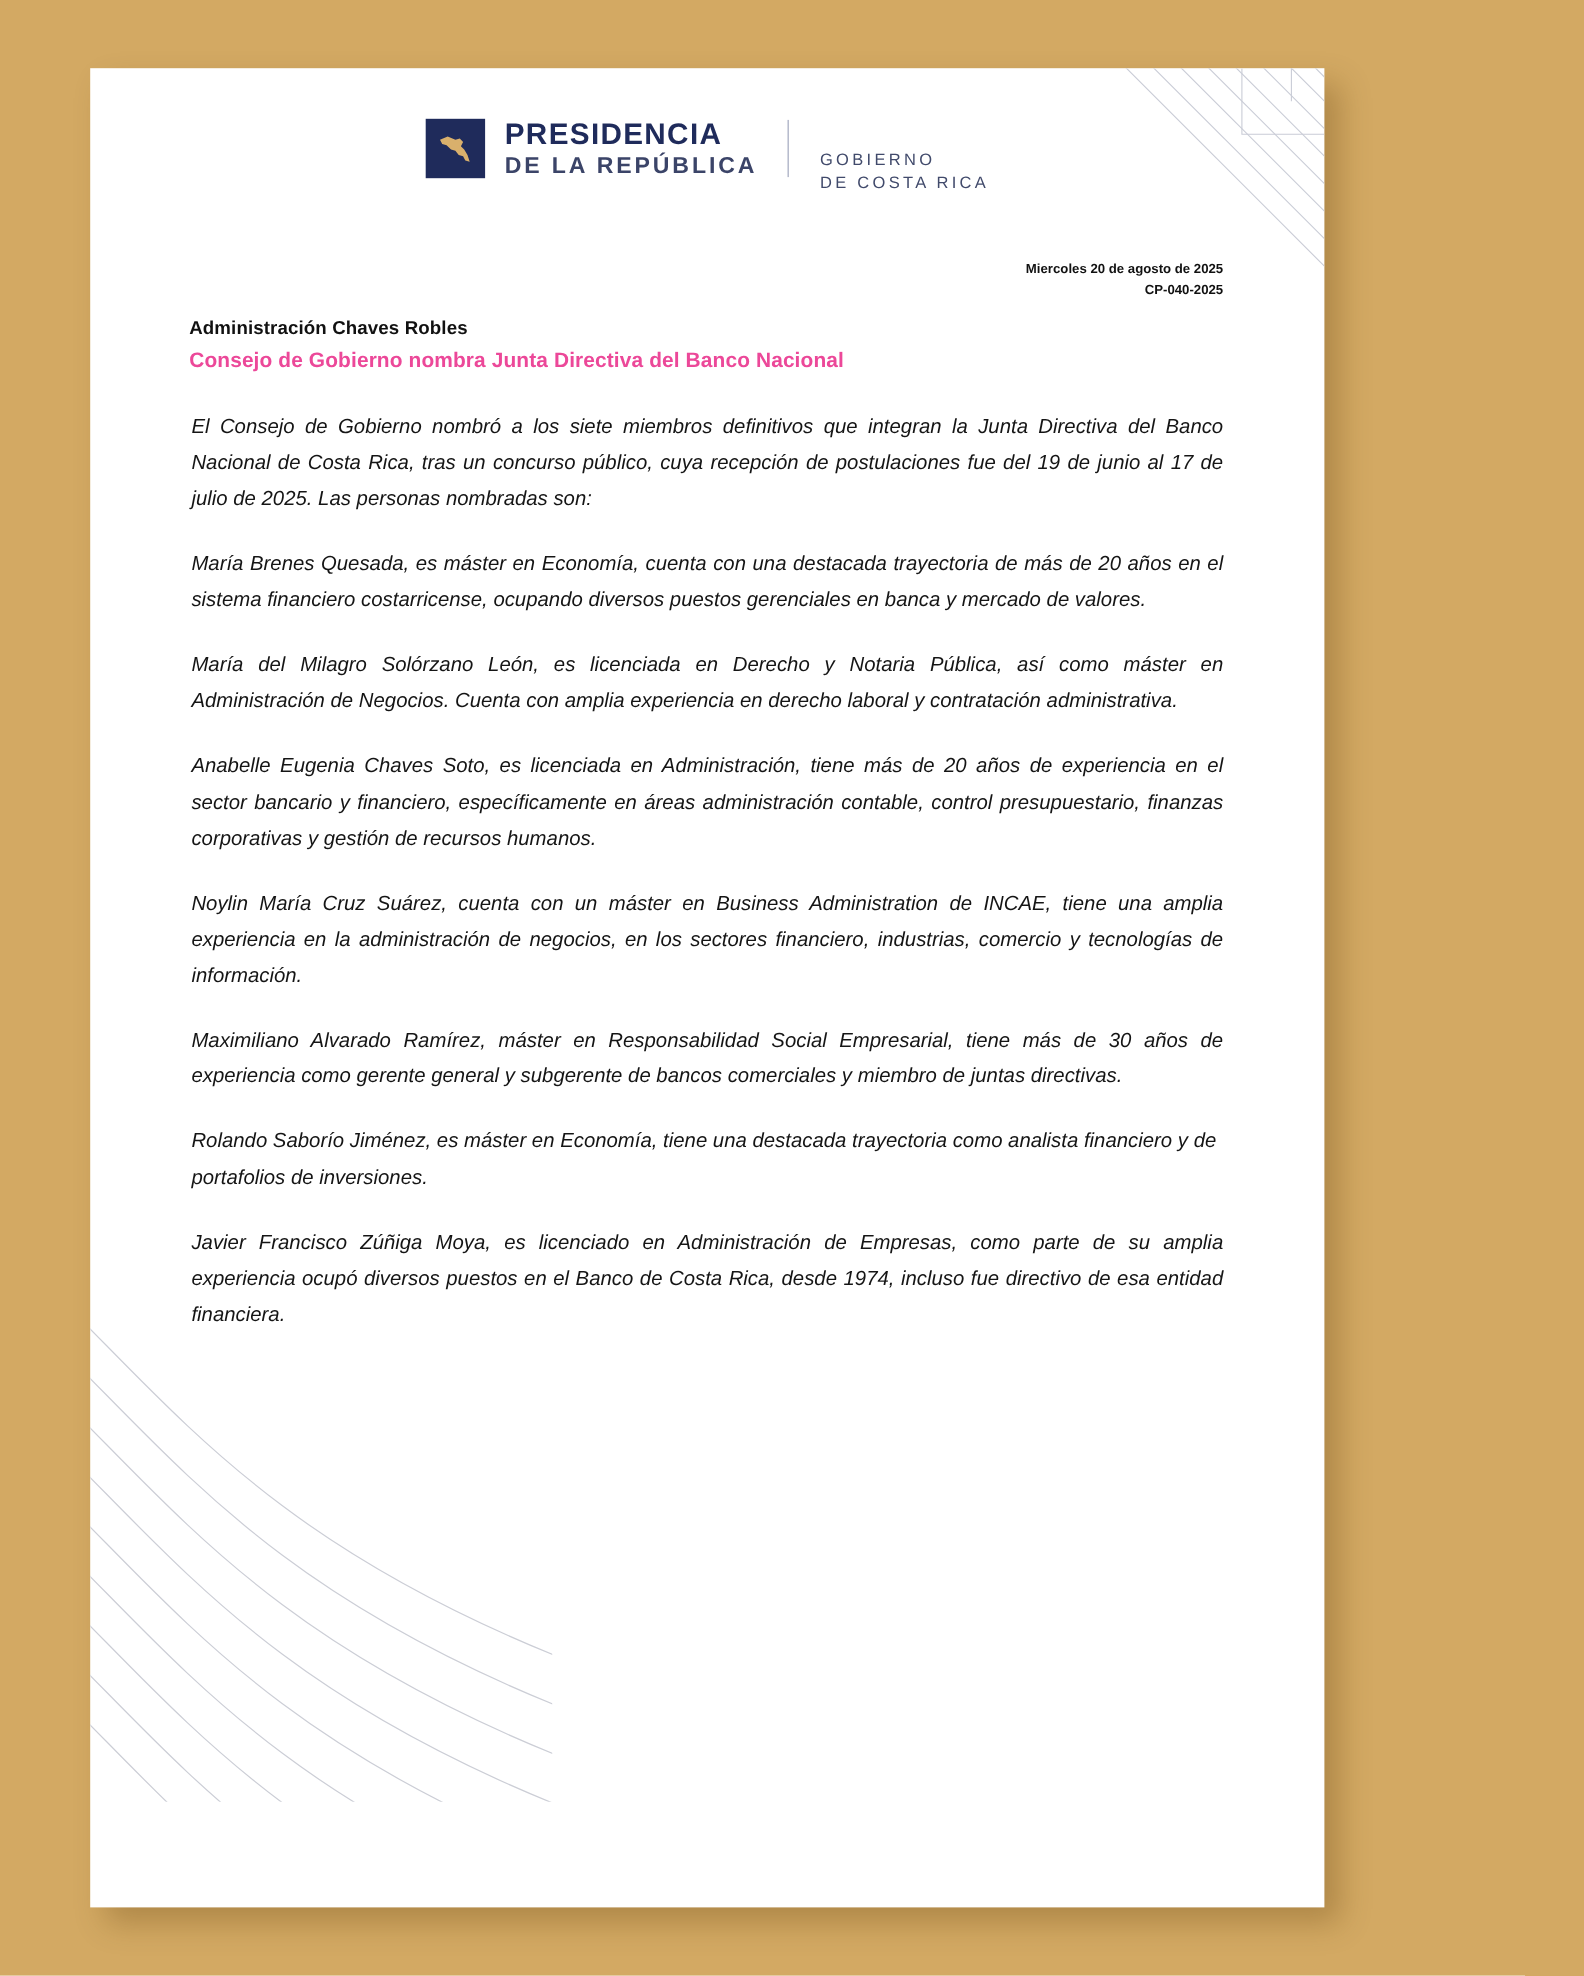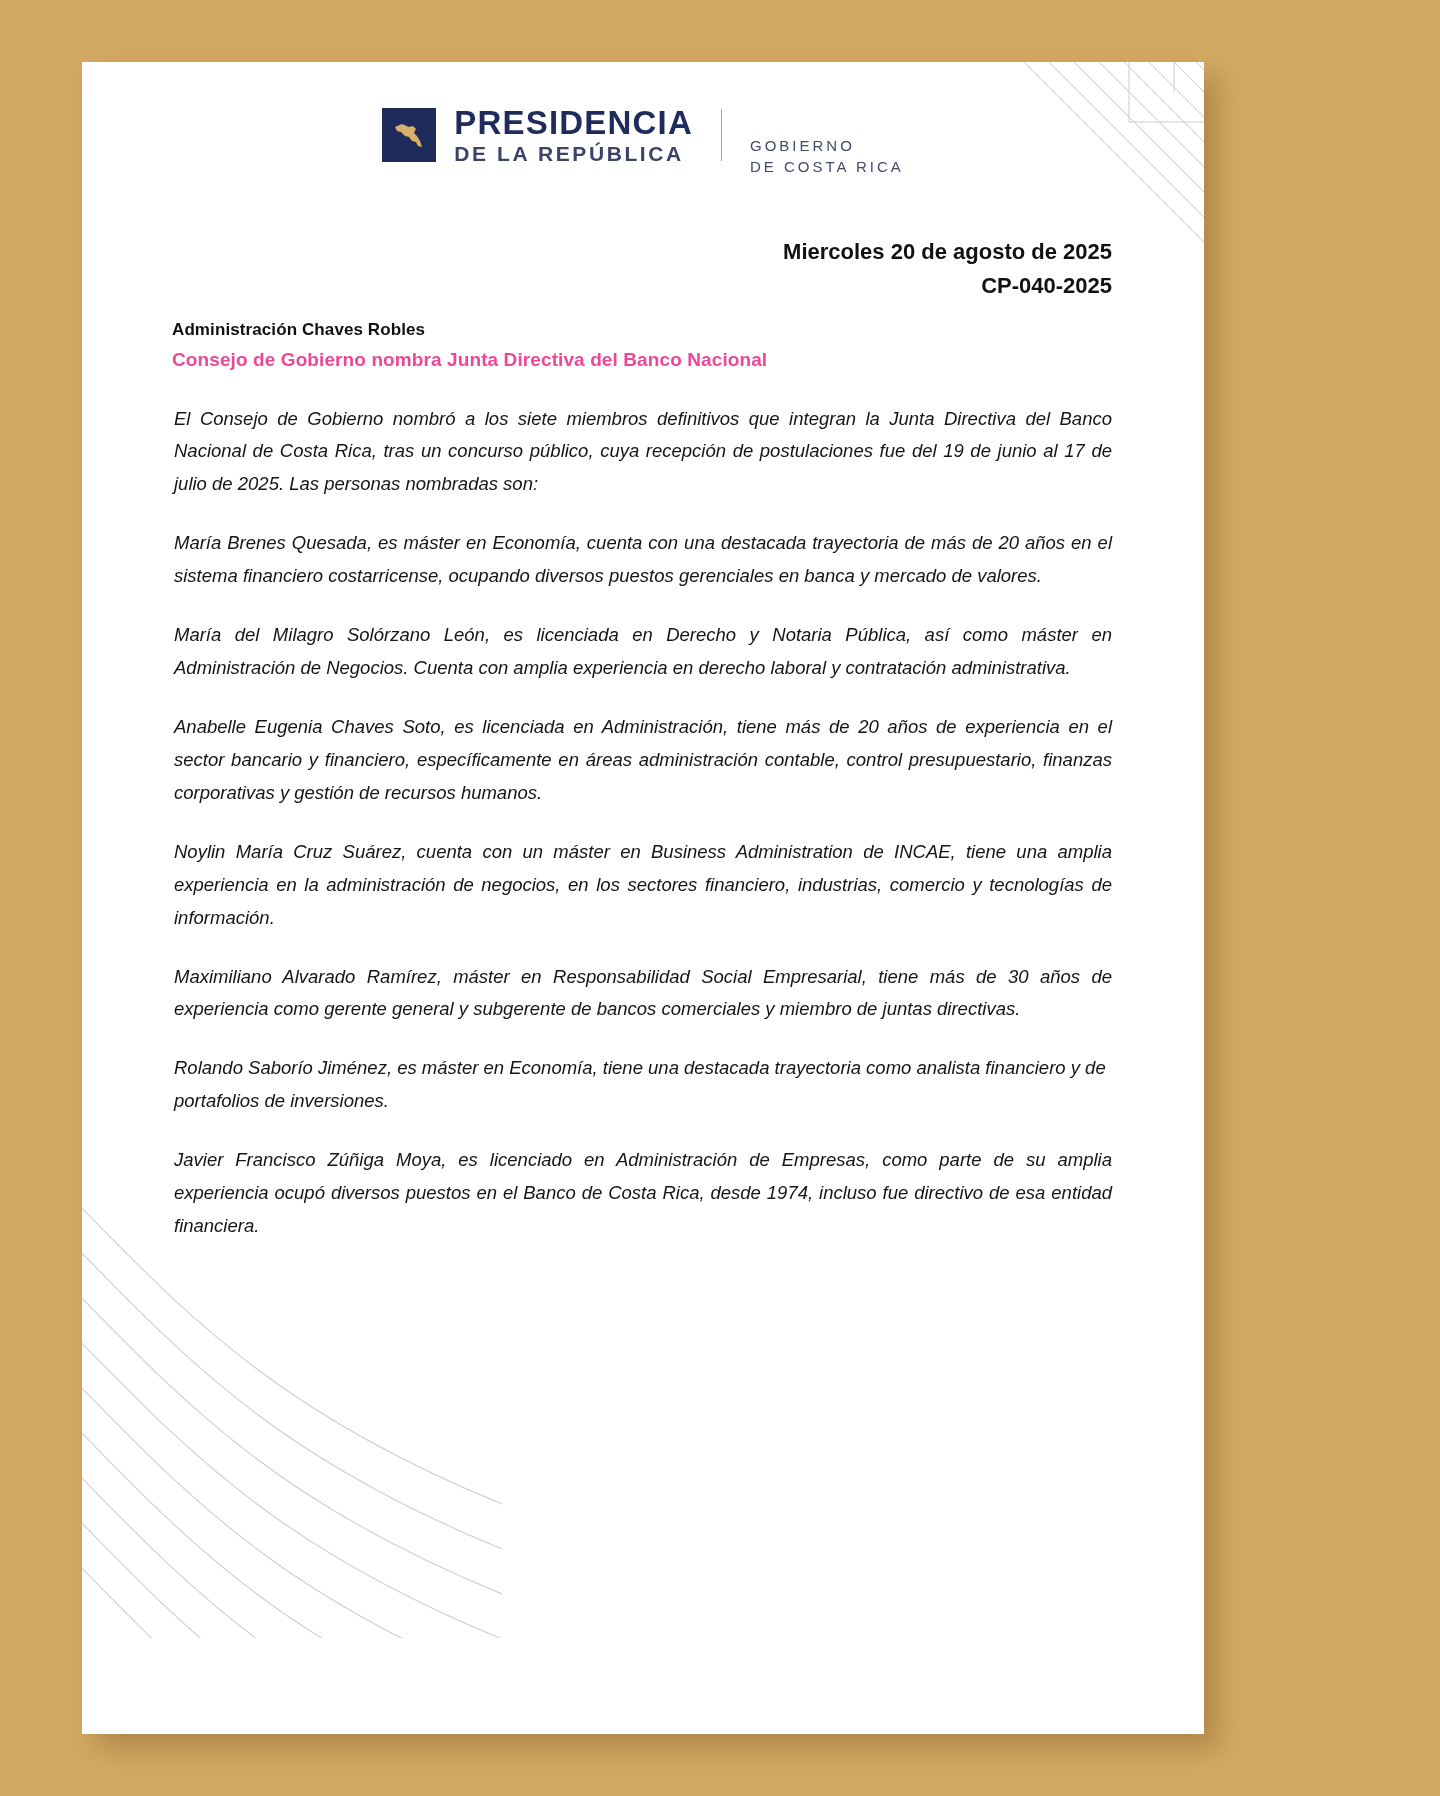--- a/index.html
+++ b/index.html
@@ -63,21 +63,21 @@
     flex: none;
   }
   .crest svg { display: block; }
 
   .wordmark {
     display: flex;
     flex-direction: column;
     line-height: 1;
   }
   .wordmark .w-main {
-    font-size: 33px;
+    font-size: 27px;
     font-weight: 700;
     letter-spacing: 1.2px;
     color: #1f2b5b;
   }
   .wordmark .w-sub {
     font-size: 21px;
     font-weight: 700;
     letter-spacing: 2.6px;
     color: #3b4468;
     margin-top: 4px;
@@ -105,21 +105,21 @@
   }
 
   
   .meta {
     position: relative;
     z-index: 2;
     margin-top: 58px;
     padding-right: 92px;
     text-align: right;
     color: #111111;
-    font-size: 22px;
+    font-size: 12px;
     font-weight: 700;
     line-height: 1.55;
   }
 
   
   .titles {
     position: relative;
     z-index: 2;
     text-align: left;
     margin-top: 16px;

